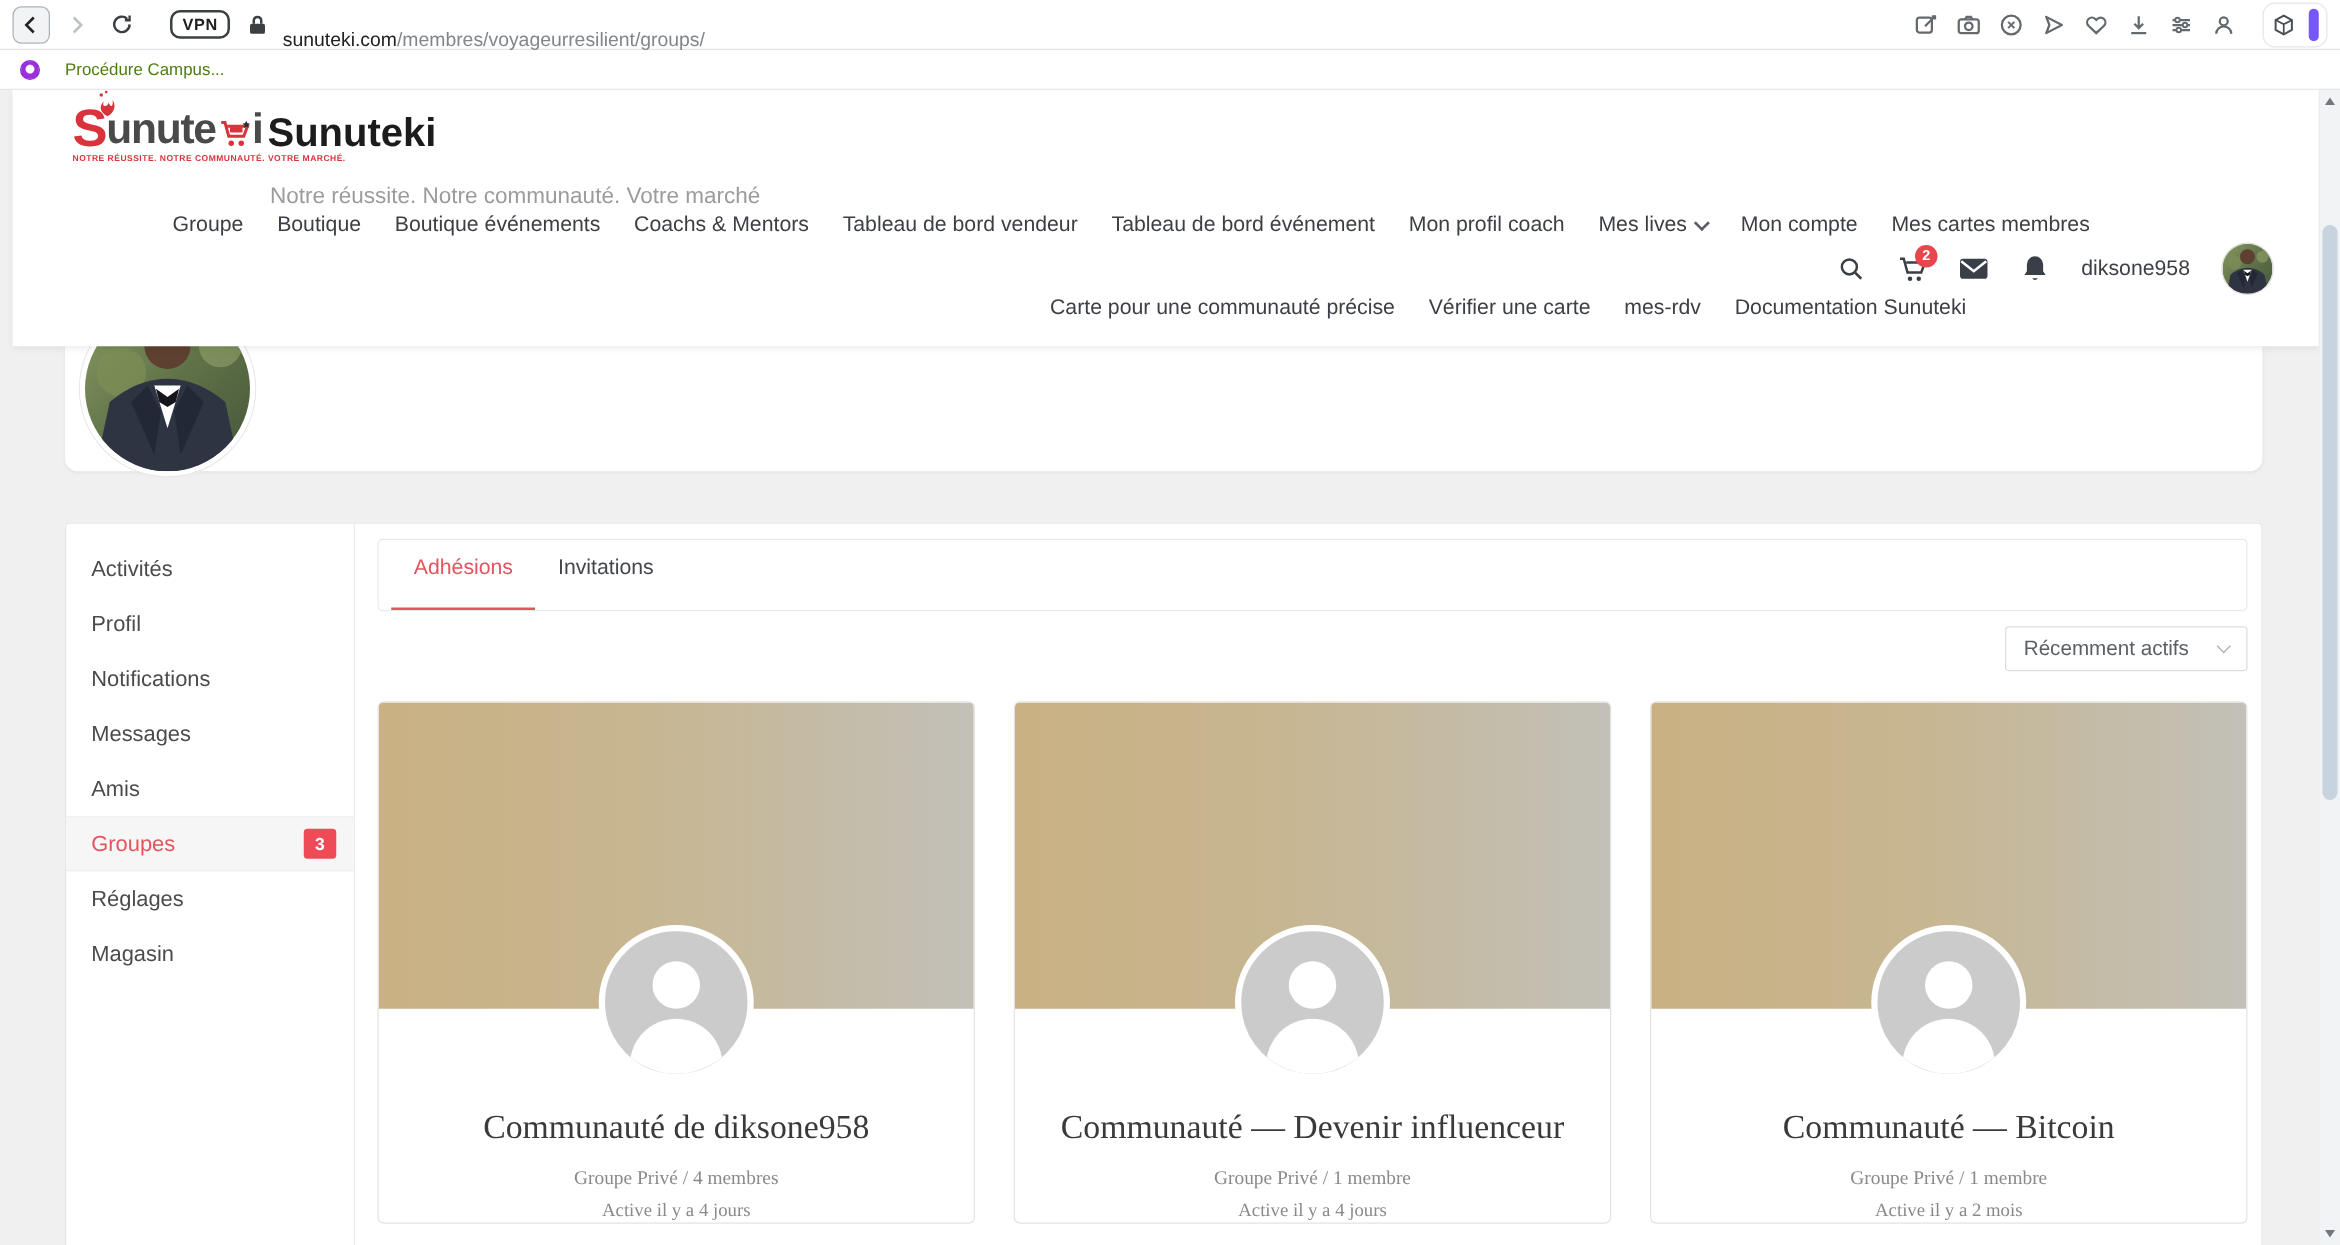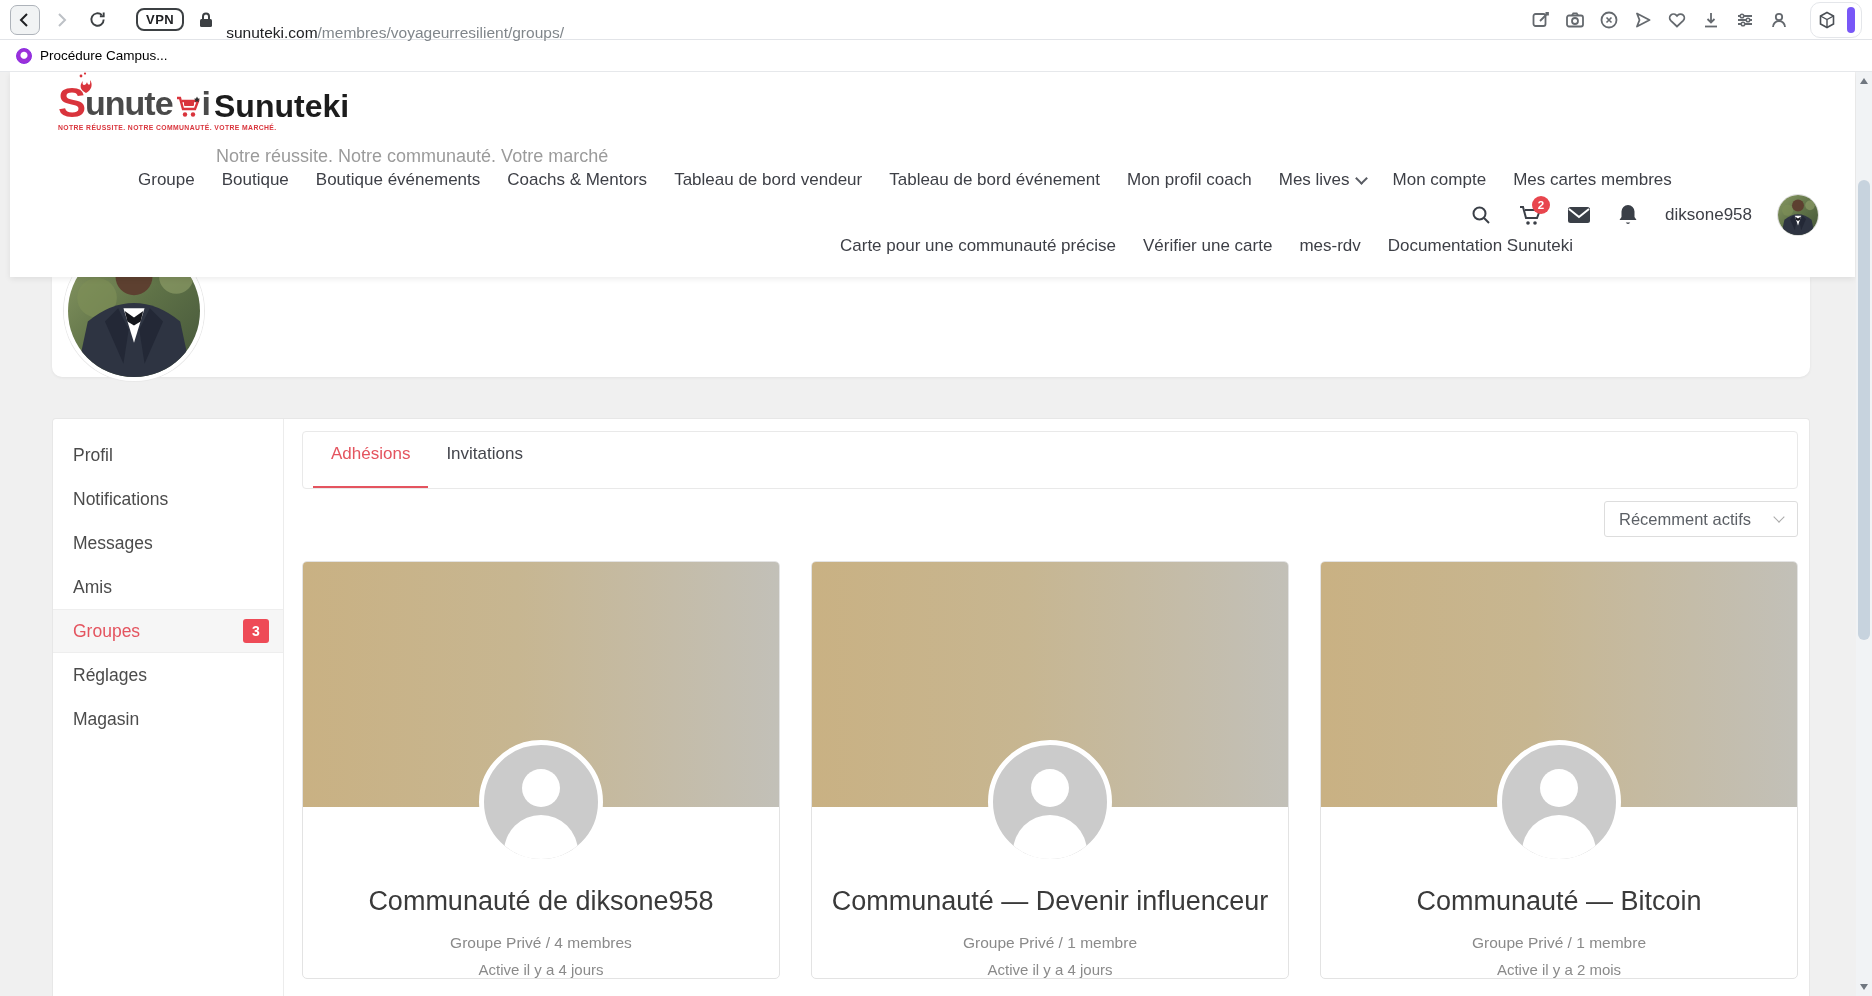--- a/index.html
+++ b/index.html
@@ -22,21 +22,21 @@
   .ext-icon { width:20px; height:20px; margin:0 7px; opacity:.85; }
   .panel-pill { display:flex; align-items:center; margin-left:14px; padding:4px 6px;
     border:1px solid #e4e6ea; border-radius:10px; background:#fff; }
   .purple-bar { width:8px; height:26px; border-radius:4px; background:#7857f7; margin-left:10px; }
 
   
   .bookmarks { position:absolute; left:0; top:40px; width:1872px; height:32px; background:#fff;
     border-bottom:1px solid #e6e8eb; display:flex; align-items:center; padding-left:16px; z-index:49; }
   .bm-icon { width:16px; height:16px; border-radius:50%;
     background:radial-gradient(circle at 50% 45%, #fff 0 3px, #9b30d9 4px); border:1px solid #8a2be2; }
-  .bm-label { font-size:13.5px; color:#000000; margin-left:8px; }
+  .bm-label { font-size:13.5px; color:#4d7c0f; margin-left:20px; }
 
   
   .page { position:absolute; left:0; top:72px; width:1872px; height:924px;
     background:#f0f0f0; overflow:hidden; }
 
   
   .scrollbar { position:absolute; right:0; top:0; width:16px; height:924px; background:#f1f3f5; z-index:60; }
   .sb-arrow { position:absolute; left:4px; width:0; height:0; }
   .sb-up { top:6px; border-left:4px solid transparent; border-right:4px solid transparent; border-bottom:6px solid #707780; }
   .sb-down { bottom:6px; border-left:4px solid transparent; border-right:4px solid transparent; border-top:6px solid #707780; }
@@ -88,21 +88,21 @@
   .tab { padding:0 18px; line-height:44px; font-size:17px; color:#44464d; cursor:pointer; }
   .tab.active { color:#e4545f; border-bottom:2px solid #e4545f; }
   .filter-row { display:flex; justify-content:flex-end; margin-top:12px; }
   .dropdown { width:194px; height:36px; border:1px solid #ddd; border-radius:3px; background:#fff;
     display:flex; align-items:center; padding:0 14px; cursor:pointer; }
   .dropdown .dd-label { flex:1; font-size:16.5px; color:#5c6066; }
   .dd-chev { width:8px; height:8px; border-right:1.5px solid #aaa; border-bottom:1.5px solid #aaa;
     transform:rotate(45deg); margin-top:-4px; }
 
   .cards { display:flex; gap:31px; margin-top:24px; }
-  .gcard { width:478px; border:1px solid #e3e3e3; border-radius:5px; background:#fff; overflow:hidden; cursor:pointer; }
+  .gcard { width:478px; border:1px solid #e3e3e3; border-radius:5px; background:#fff; overflow:hidden; cursor:pointer;font-family:Liberation Serif, serif; }
   .gbanner { height:245px; background:linear-gradient(90deg,#c9b183 0%,#c7b691 45%,#c2c0b8 100%); }
   .gavatar { width:124px; height:124px; border-radius:50%; background:#cbcbcb; border:5px solid #fff;
     margin:-67px auto 0; position:relative; overflow:hidden; }
   .sil-head { position:absolute; left:50%; top:24px; width:38px; height:38px; margin-left:-19px;
     border-radius:50%; background:#fff; }
   .sil-body { position:absolute; left:50%; bottom:-12px; width:74px; height:56px; margin-left:-37px;
     border-radius:37px 37px 0 0; background:#fff; }
   .gtitle { margin-top:22px; text-align:center; font-size:27px; color:#3a3a3a; }
   .gmeta { margin-top:17px; text-align:center; font-size:15.5px; color:#8a8a8a; }
   .gactivity { margin-top:9px; text-align:center; font-size:15px; color:#8a8a8a; }
@@ -342,20 +342,24 @@
         <path d="M43 50 l7 5 7-5 -2 8 -5 3 -5-3 Z" fill="#14161c"></path>
         <path d="M38 48 L46 64 L42 90 L28 58 Z" fill="#232836"></path>
           <path d="M62 48 L54 64 L58 90 L72 58 Z" fill="#232836"></path>
       </svg>
     </div>
   </div>
 
   <div class="main-card">
     <div class="sidebar">
 
+        <div class="side-item">
+          <span class="lbl">Activités</span>
+
+        </div>
 
         <div class="side-item">
           <span class="lbl">Profil</span>
 
         </div>
 
         <div class="side-item">
           <span class="lbl">Notifications</span>
 
         </div>

